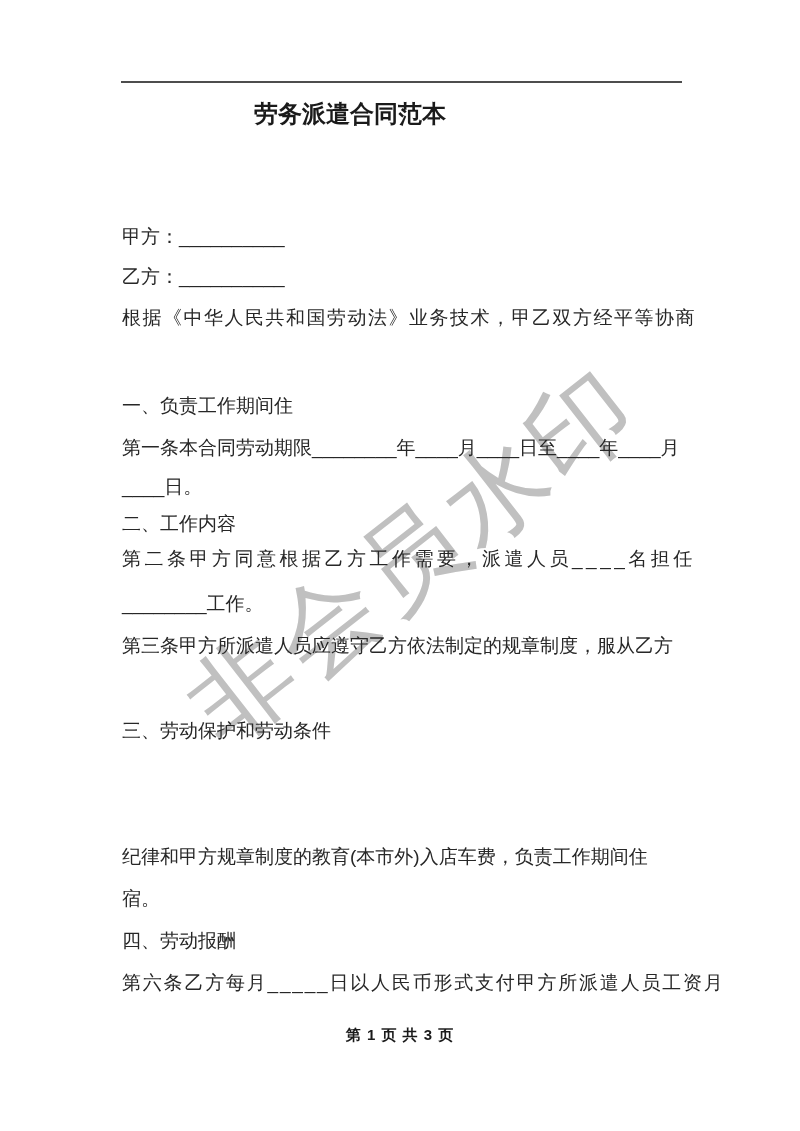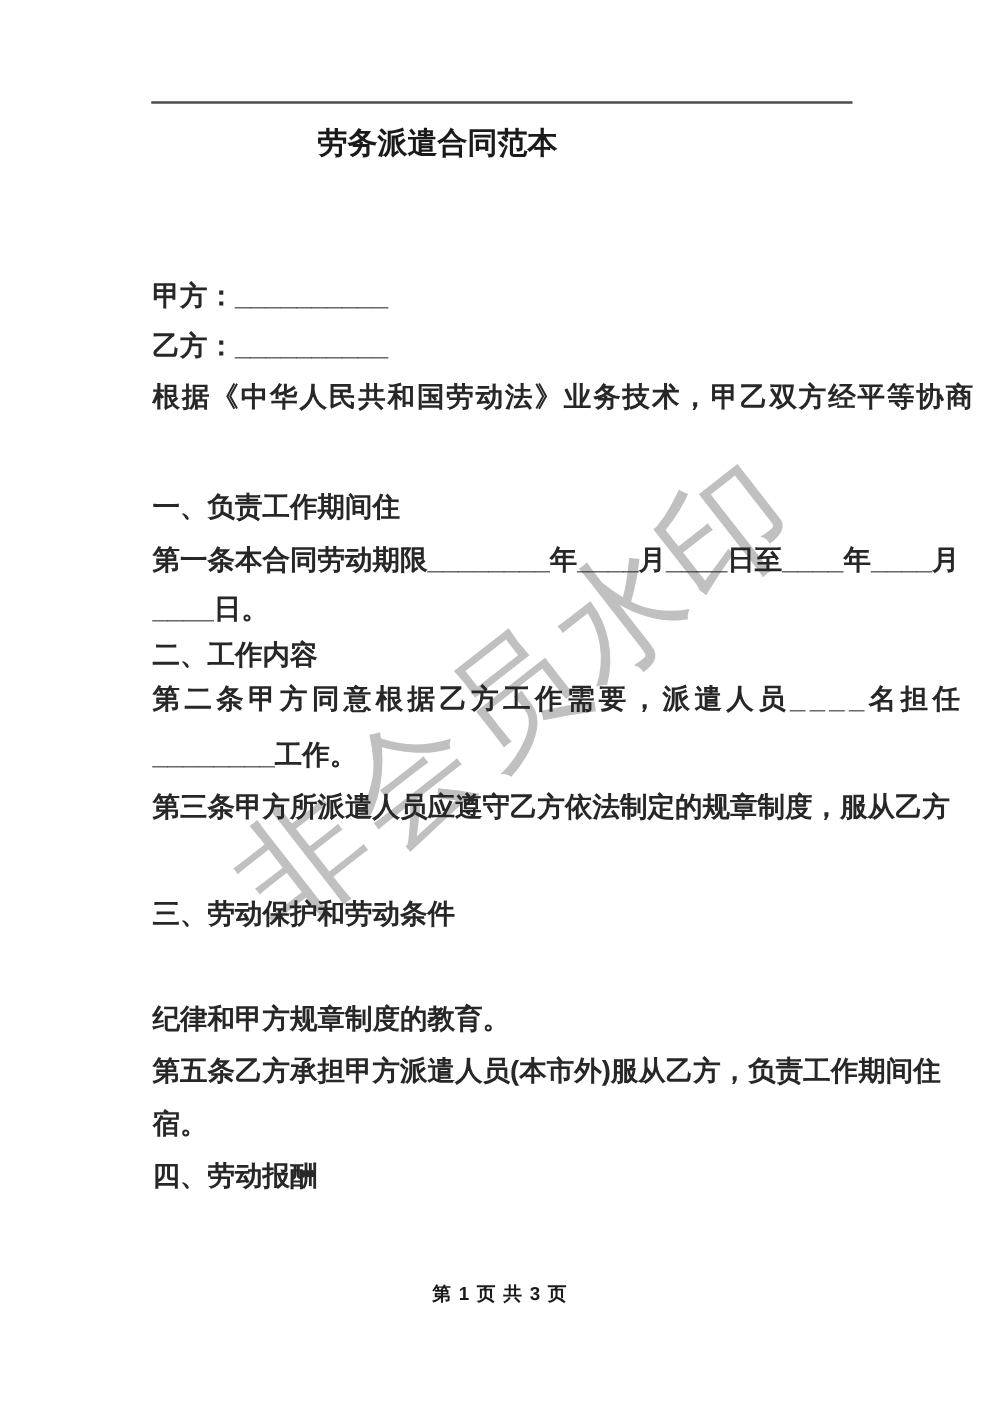--- a/index.html
+++ b/index.html
@@ -59,23 +59,22 @@
     width: 556px;
     height: 100%;
     z-index: 1;
   }
   .line {
     position: absolute;
     left: 0;
     width: 556px;
     height: 42px;
     line-height: 42px;
-    font-size: 22px;
+    font-size: 19px;
     white-space: nowrap;
-    font-weight: bold;
   }
   .sp1 { letter-spacing: 1.5px; }
   .sp2 { letter-spacing: 3.5px; }
   .sp3 { letter-spacing: 1.8px; }
   .footer {
     position: absolute;
     left: 0;
     top: 1026px;
     width: 800px;
     text-align: center;
@@ -99,20 +98,20 @@
     <div class="line" style="top:256px">乙方：__________</div>
     <div class="line sp1" style="top:297px">根据《中华人民共和国劳动法》业务技术，甲乙双方经平等协商</div>
     <div class="line" style="top:385px">一、负责工作期间住</div>
     <div class="line" style="top:466px">____日。</div>
     <div class="line" style="top:427px">第一条本合同劳动期限________年____月____日至____年____月</div>
     <div class="line" style="top:503px">二、工作内容</div>
     <div class="line sp2" style="top:538px">第二条甲方同意根据乙方工作需要，派遣人员____名担任</div>
     <div class="line" style="top:625px">第三条甲方所派遣人员应遵守乙方依法制定的规章制度，服从乙方</div>
     <div class="line" style="top:583px">________工作。</div>
     <div class="line" style="top:710px">三、劳动保护和劳动条件</div>
-    <div class="line" style="top:794px">纪律和甲方规章制度的教育。</div>
-    <div class="line" style="top:836px">第五条乙方承担甲方派遣人员(本市外)服从乙方，负责工作期间住</div>
+    <div class="line" style="top:836px">纪律和甲方规章制度的教育(本市外)入店车费，负责工作期间住</div>
     <div class="line" style="top:878px">宿。</div>
     <div class="line" style="top:920px">四、劳动报酬</div>
+    <div class="line sp3" style="top:962px">第六条乙方每月_____日以人民币形式支付甲方所派遣人员工资月</div>
   </div>
 
   <div class="footer">第 1 页 共 3 页</div>
 </div>
 
 </body></html>

